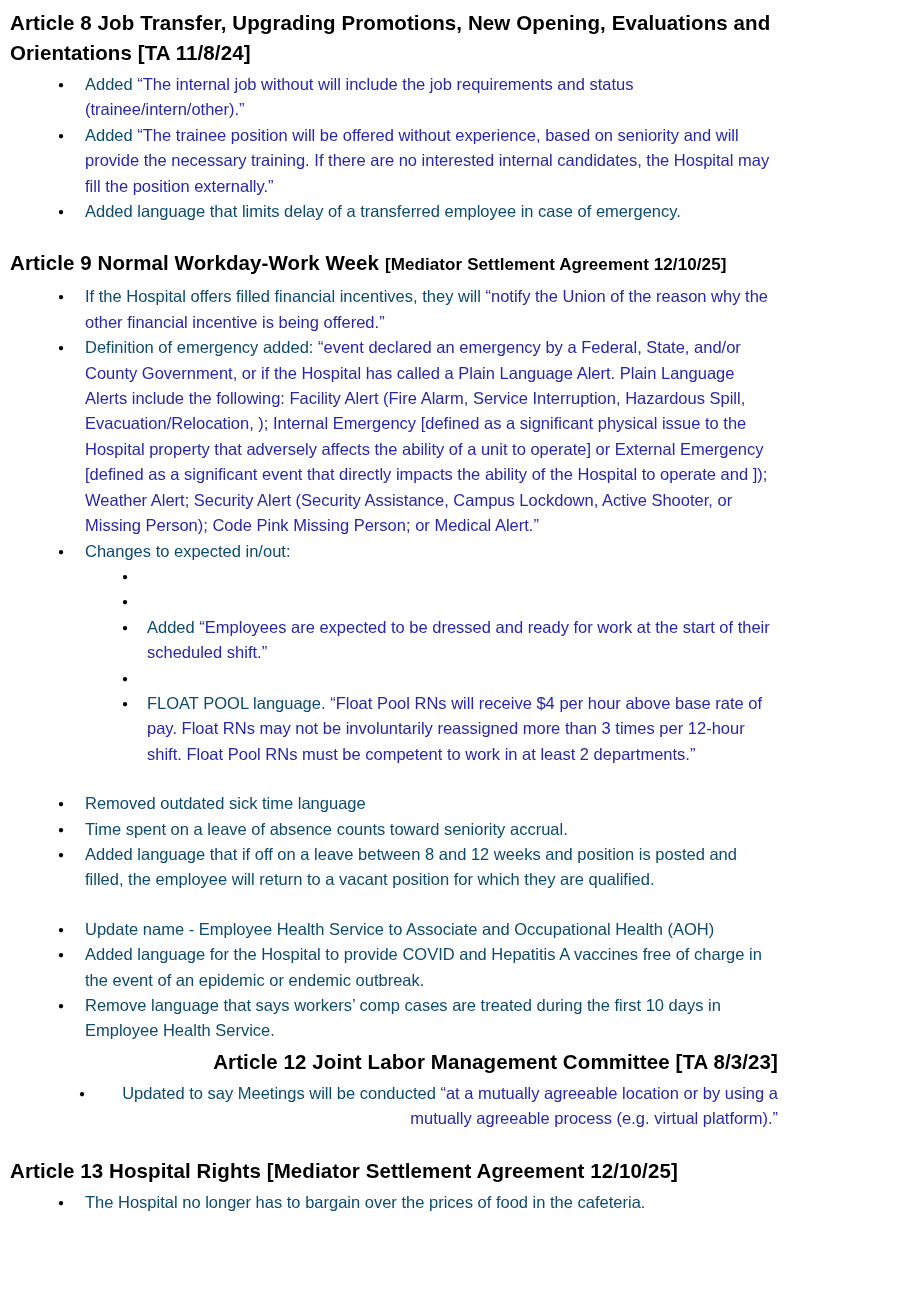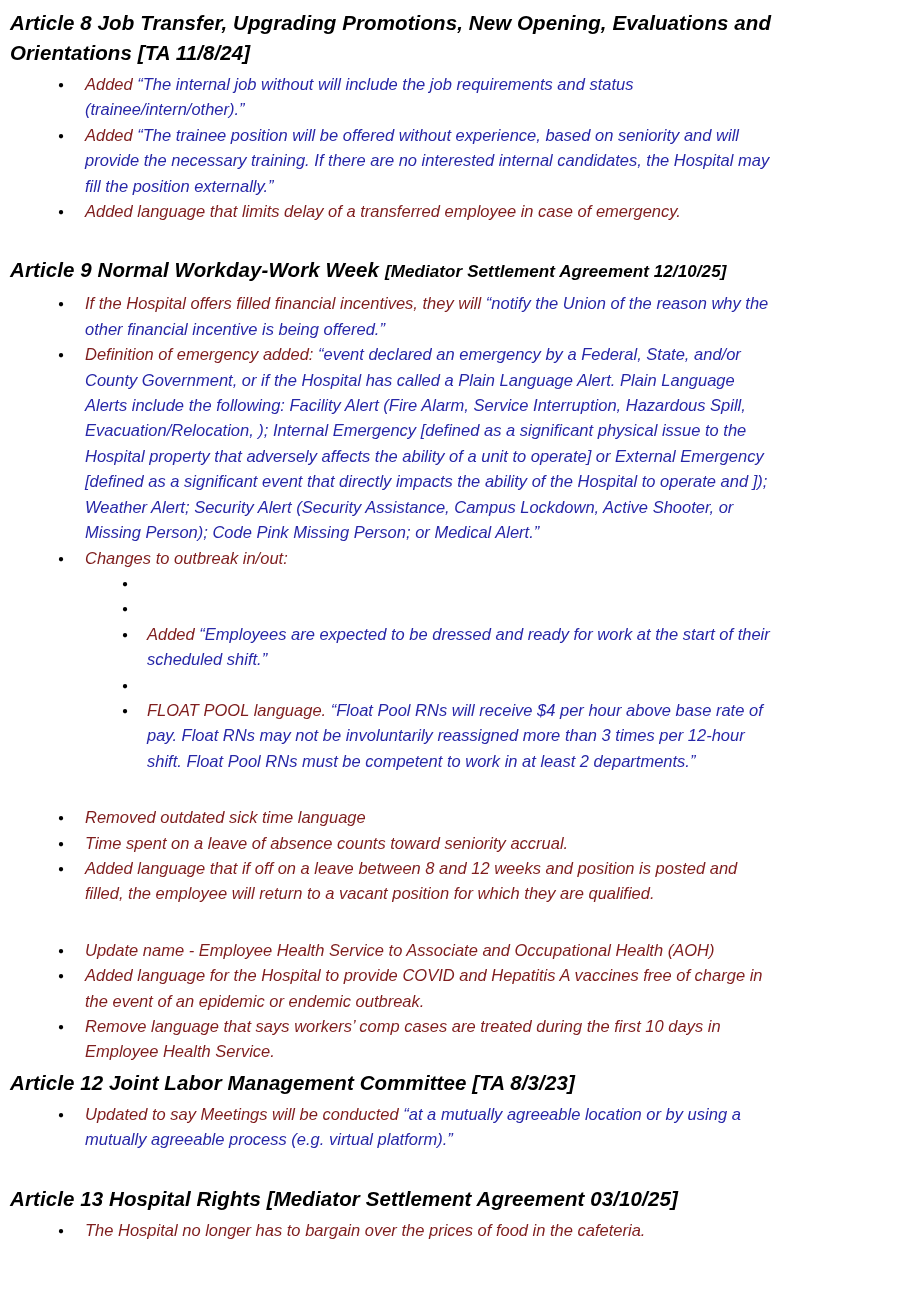--- a/index.html
+++ b/index.html
@@ -12,26 +12,25 @@
     min-height: 1294px;
     font-family: "Liberation Sans", "DejaVu Sans", sans-serif;
     color: #000000;
     overflow: hidden;
     box-sizing: border-box;
   }
   .doc {
     padding: 8px 24px 10px 10px;
     box-sizing: border-box;
     width: 802px;
-    font-style: italic;
   }
-  .section { margin-top: 31px; }
+  .section { margin-top: 24px; }
   .section:first-child { margin-top: 0; }
   
-  .section:nth-child(5) { margin-top: 3px; }
+  .section:nth-child(5) { margin-top: 3px; text-align: right; }
 
   .heading {
     font-weight: bold;
     font-size: 20.5px;
     line-height: 30px;
     margin: 0 0 4px 0;
     letter-spacing: 0.1px;
   }
   .heading .h-bracket-small {
     font-size: 17px;
@@ -47,21 +46,21 @@
   .bullet.lvl2 { padding-left: 112px; }
   .bullet .marker {
     flex: 0 0 27px;
     font-size: 10px;
     line-height: 25.4px;
   }
   .bullet.lvl2 .marker { flex: 0 0 25px; }
   .bullet .btext { flex: 1 1 auto; min-width: 0; }
 
   .run-quote { color: var(--quote-color, #2727a8); }
-  .run-default { color: #7f1d1d; }
+  .run-default { color: #0c4a6e; }
 </style>
 </head>
 <body style="background: rgb(255, 255, 255); color: rgb(0, 0, 0);">
 
 <div class="doc">
     <div class="section">
       <div class="heading"><span class="h-large">Article 8 Job Transfer, Upgrading Promotions, New Opening, Evaluations and Orientations [TA 11/8/24]</span></div>
       <div class="bullet lvl1">
         <span class="marker">●</span>
         <span class="btext"><span class="run-default">Added </span><span class="run-quote">“The internal job without will include the job requirements and status (trainee/intern/other).”</span></span>
@@ -80,21 +79,21 @@
       <div class="bullet lvl1">
         <span class="marker">●</span>
         <span class="btext"><span class="run-default">If the Hospital offers filled financial incentives, they will </span><span class="run-quote">“notify the Union of the reason why the other financial incentive is being offered.”</span></span>
       </div>
       <div class="bullet lvl1">
         <span class="marker">●</span>
         <span class="btext"><span class="run-default">Definition of emergency added: </span><span class="run-quote">“event declared an emergency by a Federal, State, and/or County Government, or if the Hospital has called a Plain Language Alert. Plain Language Alerts include the following: Facility Alert (Fire Alarm, Service Interruption, Hazardous Spill, Evacuation/Relocation, ); Internal Emergency [defined as a significant physical issue to the Hospital property that adversely affects the ability of a unit to operate] or External Emergency [defined as a significant event that directly impacts the ability of the Hospital to operate and ]); Weather Alert; Security Alert (Security Assistance, Campus Lockdown, Active Shooter, or Missing Person); Code Pink Missing Person; or Medical Alert.”</span></span>
       </div>
       <div class="bullet lvl1">
         <span class="marker">●</span>
-        <span class="btext"><span class="run-default">Changes to outbreak in/out:</span></span>
+        <span class="btext"><span class="run-default">Changes to expected in/out:</span></span>
       </div>
       <div class="bullet lvl2">
         <span class="marker">●</span>
       </div>
       <div class="bullet lvl2">
         <span class="marker">●</span>
       </div>
       <div class="bullet lvl2">
         <span class="marker">●</span>
         <span class="btext"><span class="run-default">Added </span><span class="run-quote">“Employees are expected to be dressed and ready for work at the start of their scheduled shift.”</span></span>
@@ -136,19 +135,19 @@
       </div>
     </div>
     <div class="section">
       <div class="heading"><span class="h-large">Article 12 Joint Labor Management Committee [TA 8/3/23]</span></div>
       <div class="bullet lvl1">
         <span class="marker">●</span>
         <span class="btext"><span class="run-default">Updated to say Meetings will be conducted </span><span class="run-quote">“at a mutually agreeable location or by using a mutually agreeable process (e.g. virtual platform).”</span></span>
       </div>
     </div>
     <div class="section">
-      <div class="heading"><span class="h-large">Article 13 Hospital Rights [Mediator Settlement Agreement 03/10/25]</span></div>
+      <div class="heading"><span class="h-large">Article 13 Hospital Rights [Mediator Settlement Agreement 12/10/25]</span></div>
       <div class="bullet lvl1">
         <span class="marker">●</span>
         <span class="btext"><span class="run-default">The Hospital no longer has to bargain over the prices of food in the cafeteria.</span></span>
       </div>
     </div>
   </div>
 
 </body></html>

